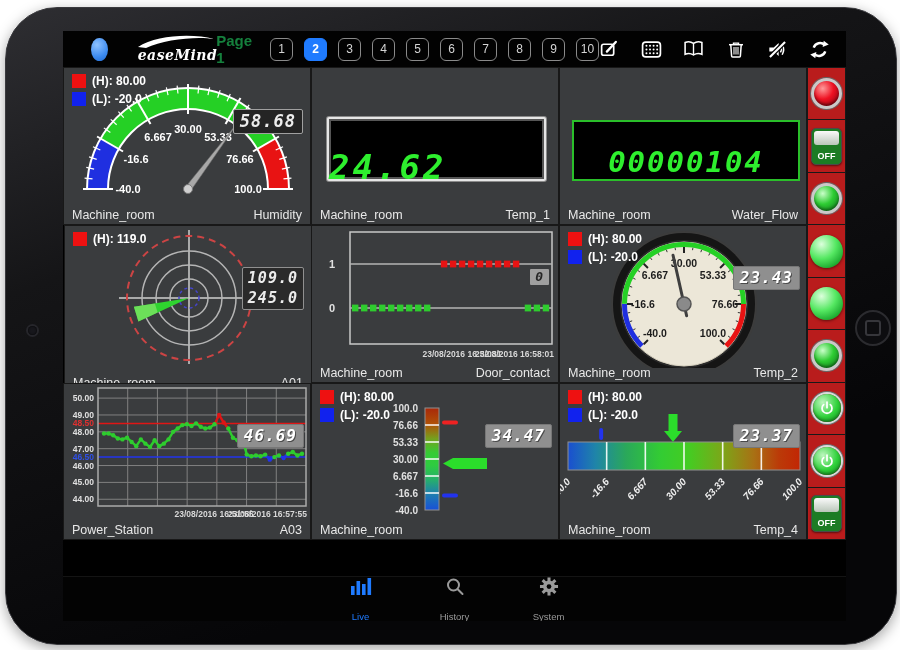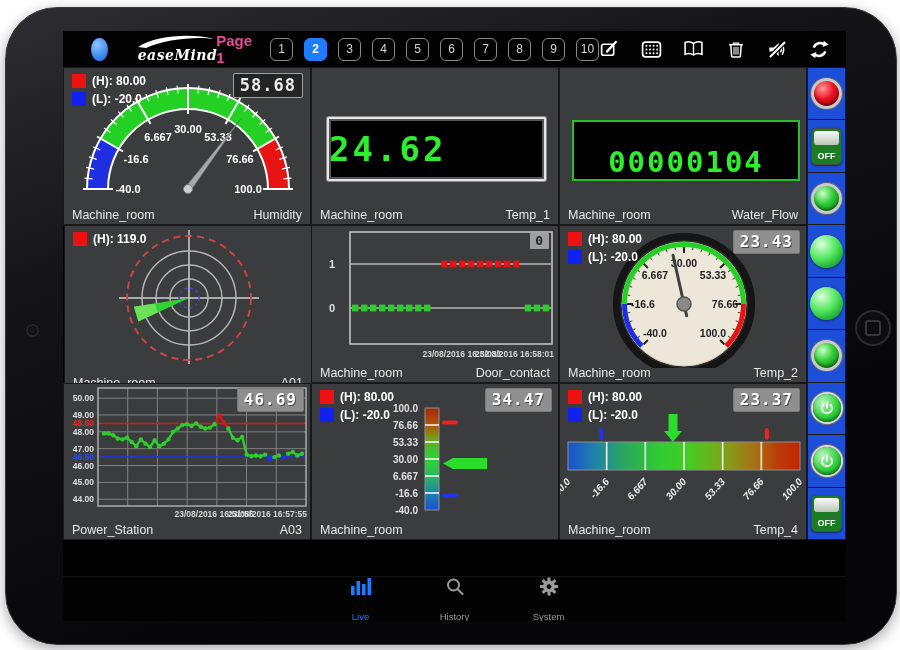--- a/index.html
+++ b/index.html
@@ -18,53 +18,53 @@
   .screen{position:absolute;left:57px;top:23px;width:783px;height:590px;background:#000;overflow:hidden;}
   
   .toolbar{position:absolute;left:0;top:0;width:783px;height:36px;background:#020202;
            display:flex;align-items:center;}
   .blue-dot{width:23px;height:23px;border-radius:50%;margin-left:28px;
             background:radial-gradient(circle at 35% 30%,#8ec2ff,#3d8bf0 60%,#1f6ad0);}
   .logo{position:relative;margin-left:26px;width:86px;height:30px;}
   .logo-text{position:absolute;left:4px;bottom:1px;color:#fff;font-size:14px;font-weight:bold;
              font-style:italic;font-family:"DejaVu Serif",serif;letter-spacing:.5px;}
   .logo-swoosh{position:absolute;left:0;top:0;}
-  .page-label{margin-left:20px;color:#ec4899;font-size:15px;font-weight:600;}
+  .page-label{margin-left:20px;color:#15803d;font-size:15px;font-weight:600;}
   .pages{display:flex;gap:11px;margin-left:18px;}
   .pgbtn{width:23px;height:23px;border:1px solid #8a8a8a;border-radius:6px;background:transparent;
          color:#d5d5d5;font-size:12px;display:flex;align-items:center;justify-content:center;cursor:pointer;}
   .pgbtn.active{background:#1f7bff;border-color:#1f7bff;color:#fff;font-weight:bold;}
   .ticons{margin-left:auto;display:flex;gap:21px;padding-right:16px;align-items:center;}
   .ticon{width:21px;height:21px;display:inline-flex;align-items:center;justify-content:center;cursor:pointer;}
   
   .panel{position:absolute;background:#3a3c3e;border:1px solid #181818;box-sizing:border-box;overflow:hidden;}
   .pl,.pr{position:absolute;bottom:2px;font-size:12.5px;color:#e8e8e8;margin-top:16px;}
   .pl{left:8px;} .pr{right:8px;}
   .legend{position:absolute;top:6px;left:8px;z-index:3;}
   .legend-row{display:flex;align-items:center;gap:6px;margin-bottom:4px;}
   .sw{width:14px;height:14px;} .sw.red{background:#ee1111;} .sw.blue{background:#1122ee;}
   .legend-row span{color:#fff;font-weight:bold;font-size:12px;}
-  .seg{font-family:"DejaVu Sans Mono",monospace;font-weight:bold;letter-spacing:1px;}
+  .seg{font-family:"DejaVu Sans Mono",monospace;font-style:italic;font-weight:bold;letter-spacing:1px;margin-top:36px;}
   .disp-dark{position:absolute;top:5px;right:7px;background:#242424;border:1px solid #a0a0a0;
              color:#ececec;font-size:17px;padding:1px 6px 2px;border-radius:2px;z-index:3;}
   .disp-gray{position:absolute;top:4px;right:6px;background:#8f8f8f;border:1px solid #777;color:#fff;
              text-shadow:1px 1px 0 #4a4a4a;font-size:16px;padding:1px 6px 2px;border-radius:2px;z-index:3;}
   .disp-door{position:absolute;top:7px;right:9px;background:#9f9f9f;color:#262626;font-size:13px;
              padding:0 5px 1px;border-radius:1px;z-index:3;}
   .disp-radar{position:absolute;top:5px;right:7px;background:#2a2a2a;border:1px solid #909090;
               color:#ececec;font-size:15px;padding:1px 5px;border-radius:2px;text-align:right;line-height:1.3;z-index:3;}
   .lcd-box{position:absolute;left:15px;top:49px;width:215px;height:60px;background:#000;
            border:2px solid #e6e6e6;box-shadow:inset 0 0 0 2px #555,0 0 0 1px #8a8a8a;border-radius:2px;
            display:flex;align-items:center;justify-content:flex-start;}
   .lcd-box .seg{color:#2eef2e;font-size:34px;letter-spacing:3px;}
   .counter-box{position:absolute;left:12px;top:52px;width:224px;height:57px;background:#000;
            border:2px solid #2abf2a;display:flex;align-items:flex-end;justify-content:center;}
   .counter-box .seg{color:#2eef2e;font-size:29px;letter-spacing:2px;}
   
-  .side-col{position:absolute;left:744px;top:36px;width:39px;height:473px;background:#1d4ed8;
+  .side-col{position:absolute;left:744px;top:36px;width:39px;height:473px;background:#b91c1c;
             border:1px solid #181818;box-sizing:border-box;display:flex;flex-direction:column;}
   .side-cell{flex:1;border-bottom:1px solid #191919;display:flex;align-items:center;justify-content:center;}
   .side-cell:last-child{border-bottom:none;}
   .red-light{width:25px;height:25px;border-radius:50%;cursor:pointer;
      background:radial-gradient(circle at 35% 30%,#ff9a9a,#ee1122 45%,#7c000e 100%);
      border:3px solid #c9c9c9;box-shadow:0 0 0 1px #666, inset 0 -2px 3px rgba(0,0,0,.45);}
   .green-light-rimmed{width:25px;height:25px;border-radius:50%;cursor:pointer;
      background:radial-gradient(circle at 35% 30%,#c9ffc9,#2ecc33 45%,#0b6e16 100%);
      border:3px solid #c9c9c9;box-shadow:0 0 0 1px #666, inset 0 -2px 3px rgba(0,0,0,.4);}
   .green-light{width:33px;height:33px;border-radius:50%;cursor:pointer;
@@ -275,20 +275,24 @@
             <circle cx="124" cy="72" r="62" fill="none" stroke="#cc4444" stroke-width="2" stroke-dasharray="7 5"></circle>
             <circle cx="124" cy="72" r="10" fill="none" stroke="#4444cc" stroke-width="1.5" stroke-dasharray="3 3"></circle>
             <polygon points="124,72 68.88699059479131,80.72904314924487 73.42802548335493,95.58209900513103" fill="#2fd42f"></polygon>
             <polygon points="89.82993416877062,77.41200675253182 68.88699059479131,80.72904314924487 73.42802548335493,95.58209900513103 92.64537579968005,86.62090138318123" fill="#82e468" opacity="0.75"></polygon>
           </svg>
         <div class="legend">
           <div class="legend-row">
               <div class="sw red"></div>
               <span>(H): 119.0</span>
             </div>
+        </div>
+        <div class="disp-radar seg">
+          <div>109.0</div>
+          <div>245.0</div>
         </div>
         <span class="pl">Machine_room</span>
         <span class="pr">A01</span>
       </div>
 
       <div class="panel" style="left:248px;top:194px;width:248px;height:158px">
         <svg class="wsvg" id="g-step" width="248" height="138">
             <rect x="38" y="6" width="202" height="112" fill="none" stroke="#c8c8c8" stroke-width="1.5"></rect>
             <line x1="38" y1="38" x2="240" y2="38" stroke="#b5b5b5" stroke-width="1.5"></line>
             <text x="20" y="42" font-size="11" fill="#e0e0e0" text-anchor="middle" font-weight="bold" font-family="Liberation Sans, sans-serif">1</text>

